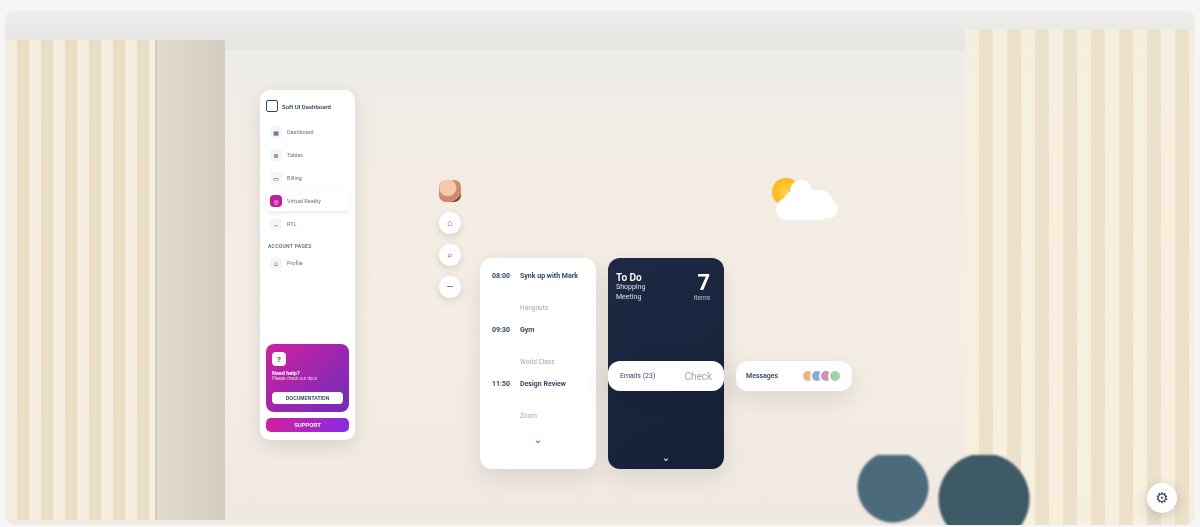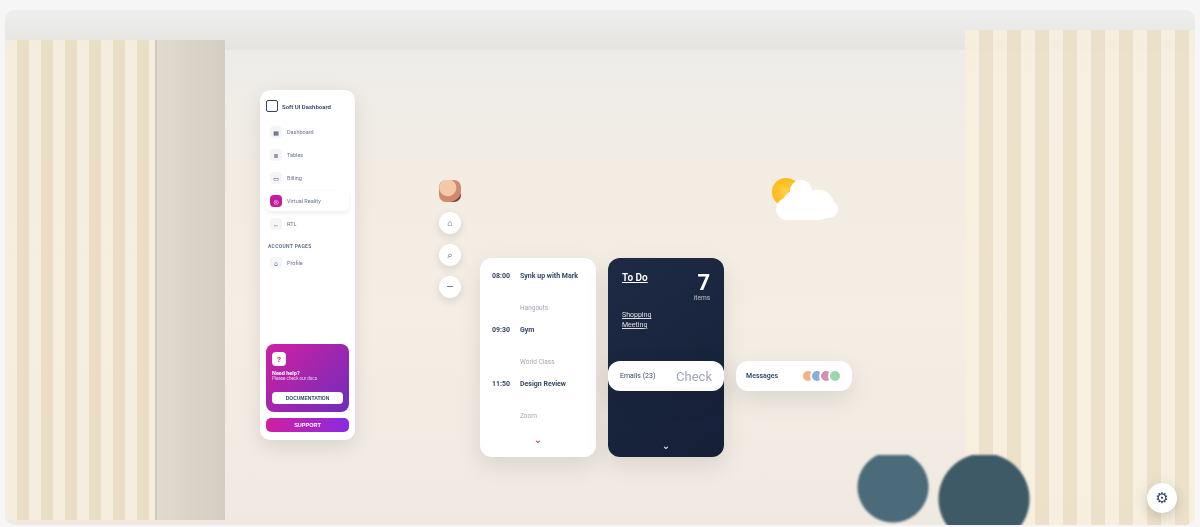--- a/index.html
+++ b/index.html
@@ -136,34 +136,34 @@
     background:#fff; box-shadow:-10px 4px 0 -4px #fff, 10px 4px 0 -6px #fff;}
   .sun .cloud::before{content:"";position:absolute;left:8px;top:-10px;width:22px;height:22px;border-radius:50%;background:#fff;}
 
   .cards {
     position:absolute; left:475px; top:248px;
     display:flex; gap:12px;
   }
   .card{background:#fff;border-radius:12px;box-shadow:0 8px 24px rgba(0,0,0,.10);}
   
   
-  .sched{width:116px;padding:14px 12px 12px;}
+  .sched{width:116px;padding:14px 12px 24px;}
   .sched .row{display:flex;gap:8px;margin-bottom:14px;}
   .sched .time{font-size:7px;font-weight:700;color:#344767;min-width:20px;}
   .sched .title{font-size:7px;font-weight:700;color:#344767;}
   .sched .sub{font-size:6.5px;color:#a0a7b6;margin-top:24px;}
   .sched .chev{display:flex;justify-content:center;color:#c31b9b;font-size:10px;cursor:pointer;}
 
   
-  .todo{width:116px;background:linear-gradient(145deg,#1e2a45,#152037);color:#fff;padding:14px 14px;position:relative;text-decoration:underline;}
+  .todo{width:116px;background:linear-gradient(145deg,#1e2a45,#152037);color:#fff;padding:14px 8px;position:relative;}
   .todo h4{font-size:10px;font-weight:600;}
   .todo .count{position:absolute;right:14px;top:14px;text-align:right;}
   .todo .count .n{font-size:22px;font-weight:700;line-height:1;}
   .todo .count .lbl{font-size:6.5px;opacity:.7;}
-  .todo .list{font-size:7px;opacity:.85;margin-top:28px;line-height:1.4;}
+  .todo .list{font-size:7px;opacity:.85;line-height:1.4;}
   .todo .chev{position:absolute;left:0;right:0;bottom:6px;display:flex;justify-content:center;font-size:10px;color:#fff;cursor:pointer;}
 
   
   .music{width:118px;height:84px;
     background:linear-gradient(120deg,#d11fa0 0%,#8a2be2 55%,#ff7ab5 100%);
     color:#fff;padding:12px 12px;position:relative;overflow:hidden;}
   .music::after{content:"";position:absolute;right:-20px;top:-20px;width:90px;height:90px;
     background:radial-gradient(circle,#ff5cb0 0%, transparent 70%);opacity:.5;}
   .music h4{font-size:8px;font-weight:700;position:relative;z-index:1;}
   .music .artist{font-size:6px;opacity:.85;position:relative;z-index:1;}
@@ -171,21 +171,21 @@
   .music .cbtn{width:18px;height:18px;border:1px solid rgba(255,255,255,.6);border-radius:50%;
     display:flex;align-items:center;justify-content:center;font-size:7px;cursor:pointer;background:rgba(255,255,255,.08);}
 
   
   .emails{
     position:absolute; left:603px; top:351px;
     width:116px; height:30px;
     display:flex;align-items:center;justify-content:space-between; padding:0 12px;
     font-size:7px;color:#344767;
   }
-  .emails .chk{font-size:13px;color:#a0a7b6;cursor:pointer;}
+  .emails .chk{font-size:10px;color:#a0a7b6;cursor:pointer;}
   .messages{
     position:absolute; left:731px; top:351px;
     width:116px; height:30px;
     display:flex;align-items:center;justify-content:space-between; padding:0 10px;
     font-size:7px;color:#344767;font-weight:600;
   }
   .avatars{display:flex;}
   .avatars span{width:14px;height:14px;border-radius:50%;border:2px solid #fff;margin-left:-5px;}
   .a1{background:#f4b183;} .a2{background:#8faadc;} .a3{background:#d48fb5;} .a4{background:#9ed6a9;}
 

